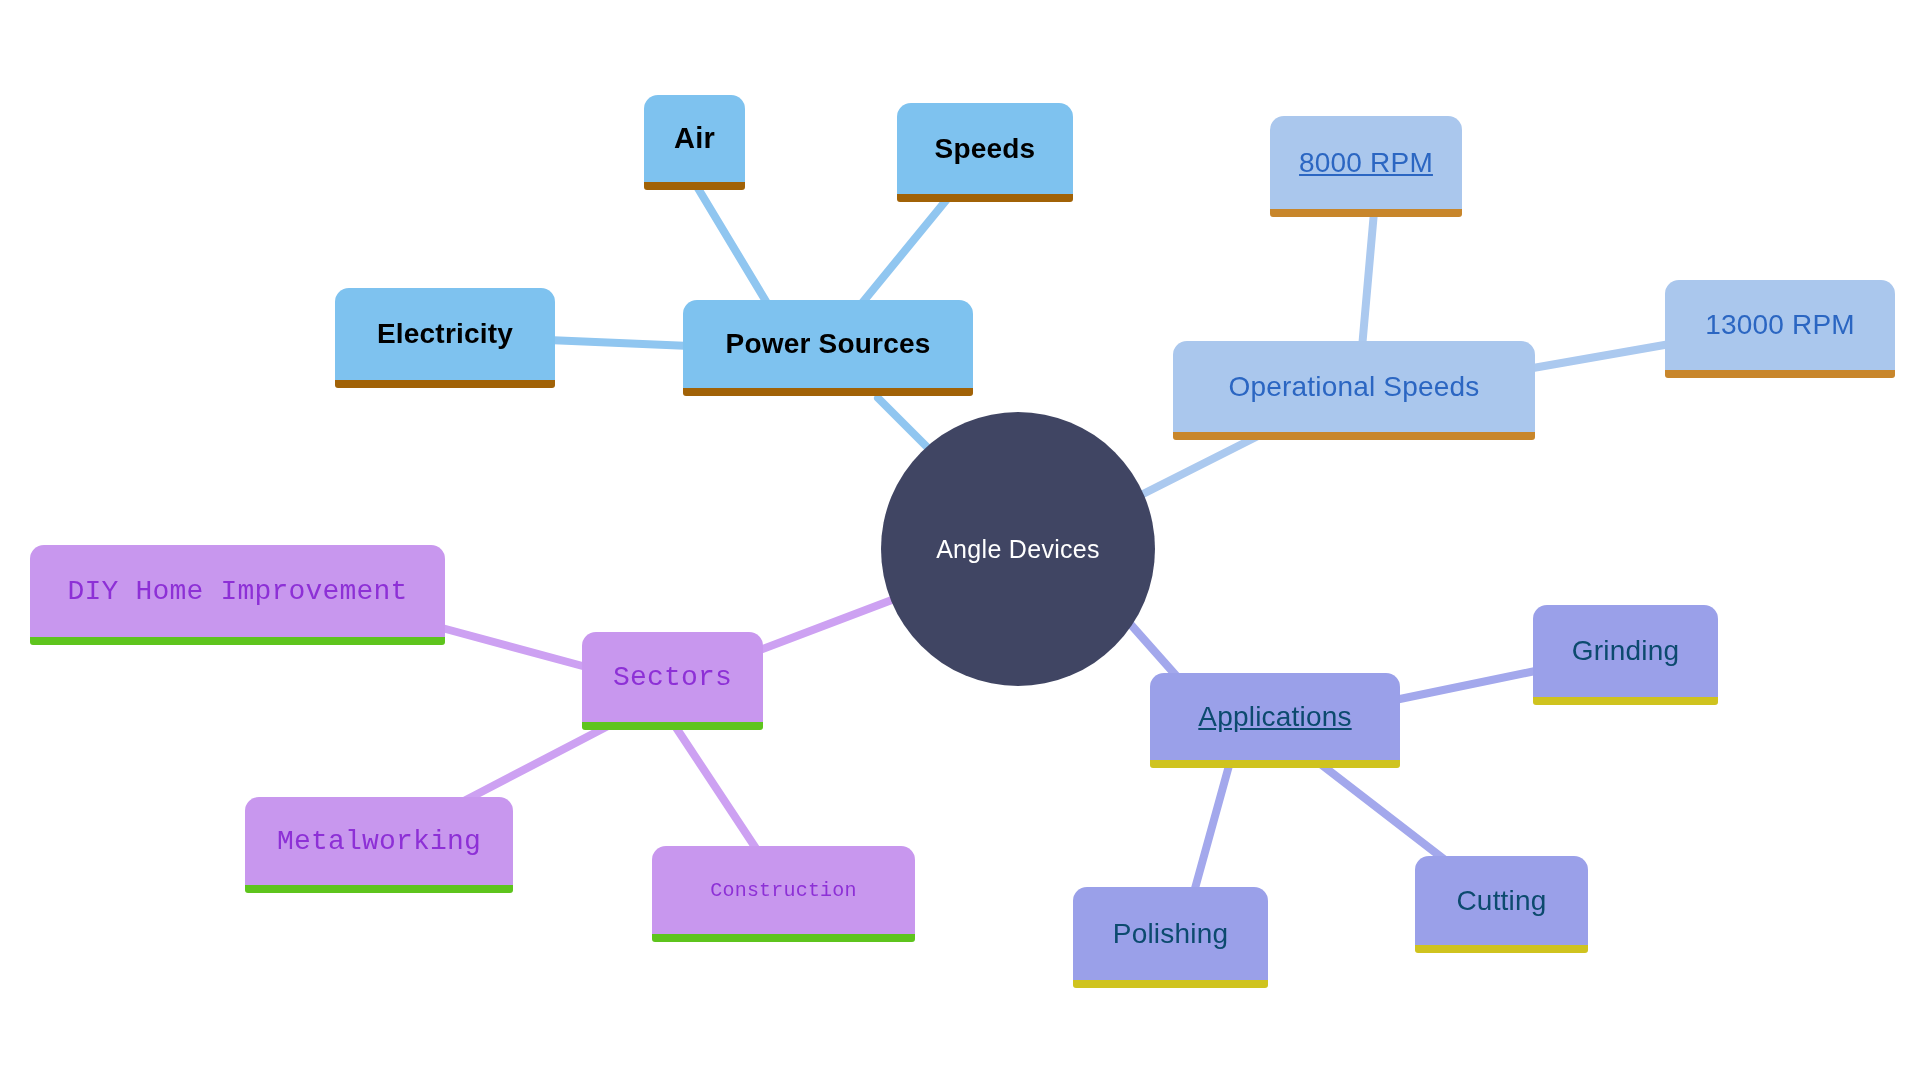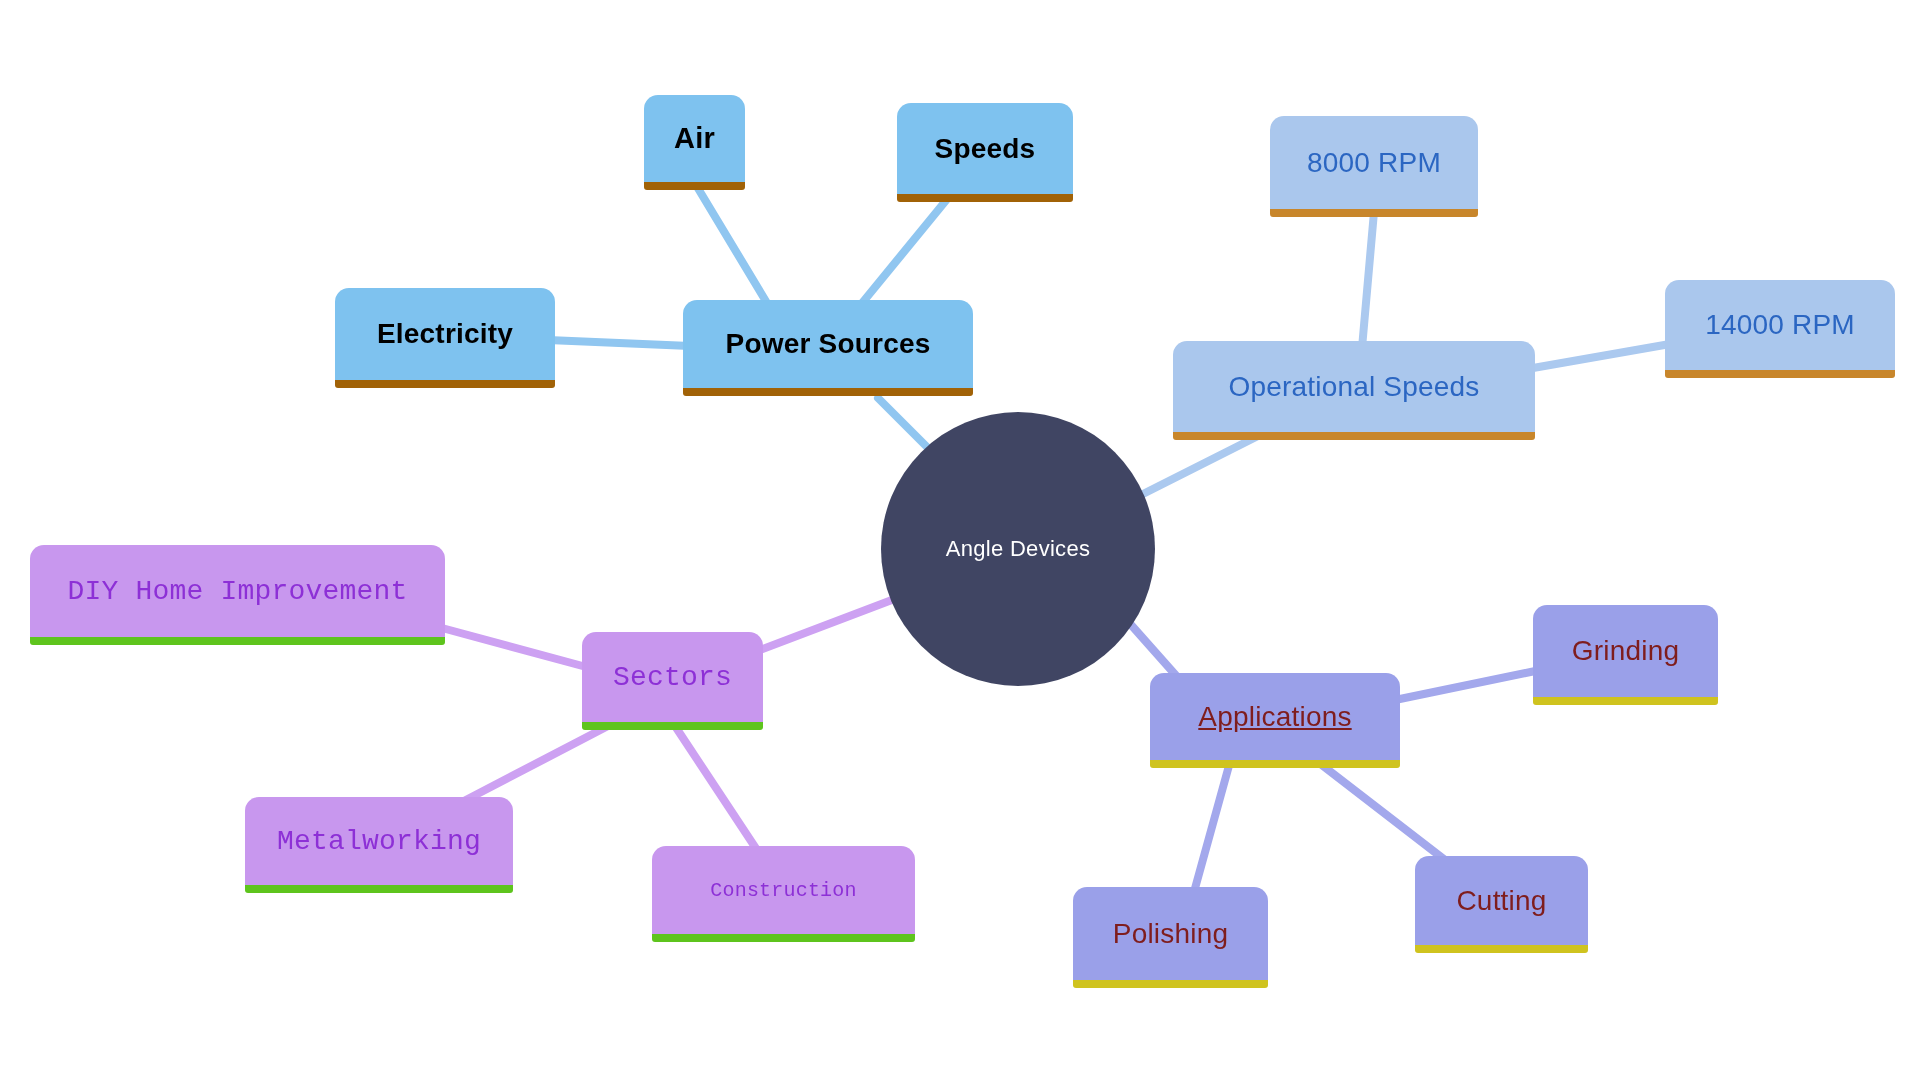--- a/index.html
+++ b/index.html
@@ -16,27 +16,27 @@
   .edge.apps    { stroke:#a3a8ec; }
 
   .node {
     position:absolute; display:flex; align-items:center; justify-content:center;
     border-radius:14px 14px 3px 3px; box-sizing:border-box;
     font-size:27px; letter-spacing:0.2px; cursor:default; text-align:center;
   }
   .node.power   { background:#7ec2ef; color:#000000; border-bottom:8px solid #a16207;font-weight:bold; }
   .node.speeds  { background:#aac7ed; color:#2b66c2; border-bottom:8px solid #c8862b; }
   .node.sectors { background:#c897ee; color:#8d30d6; border-bottom:8px solid #5ec41d;font-family:Liberation Mono, monospace; }
-  .node.apps    { background:#9aa0e9; color:#7f1d1d; border-bottom:8px solid #cfc31f; }
+  .node.apps    { background:#9aa0e9; color:#0c4a6e; border-bottom:8px solid #cfc31f; }
 
   .center-node {
     position:absolute; left:881px; top:412px; width:274px; height:274px;
     border-radius:50%; background:#404563; color:#ffffff;
     display:flex; align-items:center; justify-content:center;
-    font-size:22px; letter-spacing:0.3px;
+    font-size:25px; letter-spacing:0.3px;
   }
 </style>
 </head>
 <body>
 
 <div class="canvas">
 
   <svg class="edges" viewBox="0 0 1920 1080">
 
     <line class="edge power" x1="696" y1="185" x2="770" y2="308"></line>
@@ -72,25 +72,25 @@
   <div class="node power" style="left:897px; top:103px; width:176px; height:99px; font-size:28px;">
     <span>Speeds</span>
   </div>
   <div class="node power" style="left:335px; top:288px; width:220px; height:100px; font-size:28px;">
     <span>Electricity</span>
   </div>
 
   <div class="node speeds" style="left:1173px; top:341px; width:362px; height:99px; font-size:28px;">
     <span>Operational Speeds</span>
   </div>
-  <div class="node speeds" style="left:1270px; top:116px; width:208px; height:101px; font-size:28px;">
+  <div class="node speeds" style="left:1270px; top:116px; width:192px; height:101px; font-size:28px;text-decoration:underline;">
     <span>8000 RPM</span>
   </div>
   <div class="node speeds" style="left:1665px; top:280px; width:230px; height:98px; font-size:28px;">
-    <span>14000 RPM</span>
+    <span>13000 RPM</span>
   </div>
 
   <div class="node sectors" style="left:582px; top:632px; width:181px; height:98px; font-size:28px;">
     <span>Sectors</span>
   </div>
   <div class="node sectors" style="left:30px; top:545px; width:415px; height:100px; font-size:28px;">
     <span>DIY Home Improvement</span>
   </div>
   <div class="node sectors" style="left:245px; top:797px; width:268px; height:96px; font-size:28px;">
     <span>Metalworking</span>

